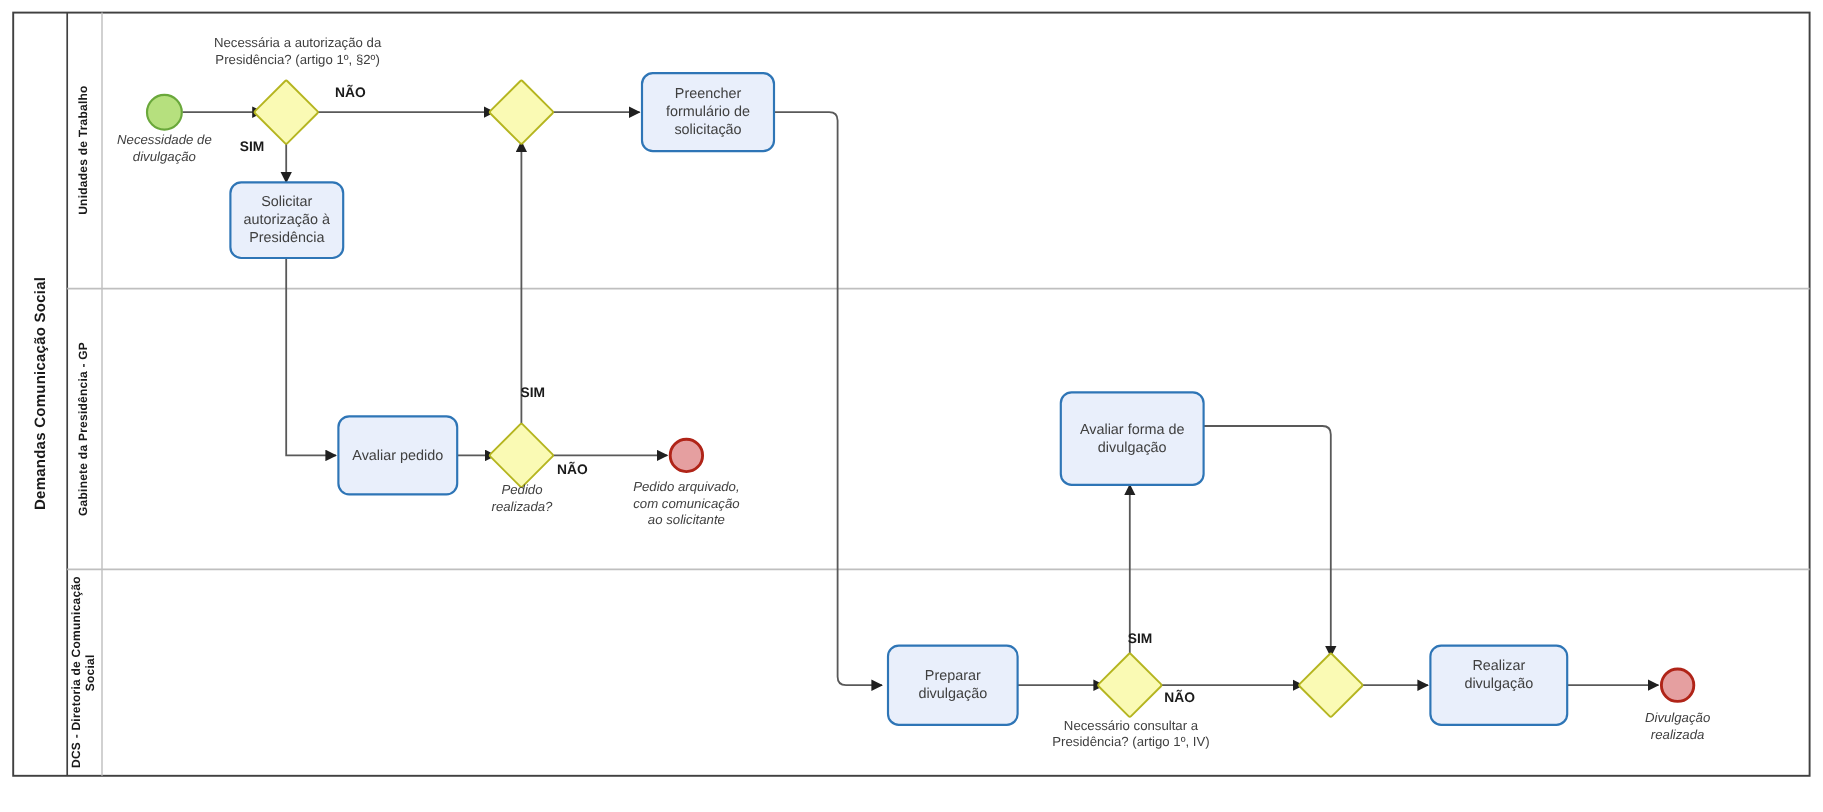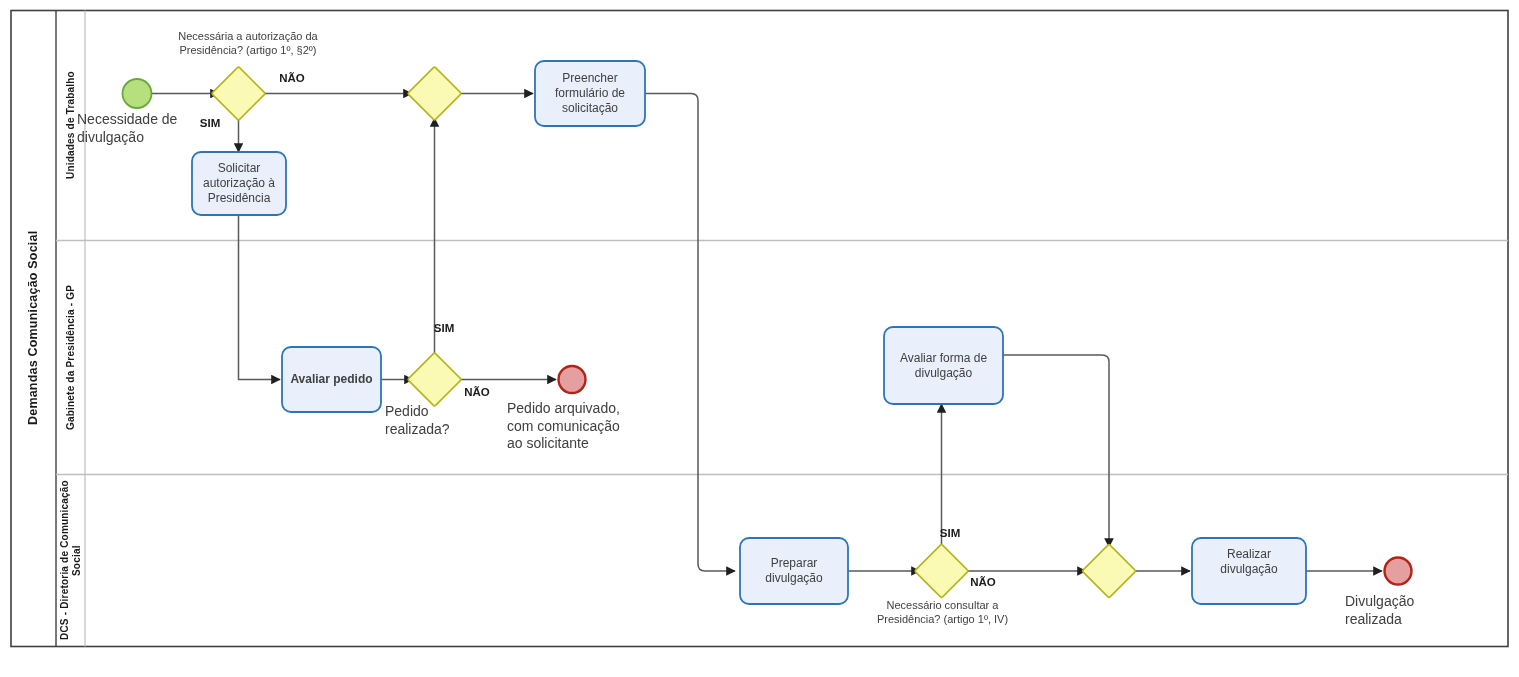--- a/index.html
+++ b/index.html
@@ -38,23 +38,25 @@
   }
   .annot{
     position:absolute;
     font-size:11px;
     color:#404040;
     line-height:1.3;
     text-align:center;
   }
   .ev-label{
     position:absolute;
-    font-size:14px;
+    font-size:11px;
     color:#404040;
     line-height:1.25;
+    text-align:center;
+    font-style:italic;
   }
 </style>
 </head>
 <body>
 
 <div id="stage">
 
   <svg class="diagram" viewBox="0 0 1519 677">
     <defs>
       <marker id="arrow" viewBox="0 0 10 10" refX="9.2" refY="5" markerWidth="6.4" markerHeight="6.4" orient="auto-start-reverse">
@@ -152,21 +154,21 @@
   <div class="flow-label" style="left:447px;top:386px;width:60px;">NÃO</div>
   <div class="flow-label" style="left:920px;top:527px;width:60px;">SIM</div>
   <div class="flow-label" style="left:953px;top:576px;width:60px;">NÃO</div>
 
   <div class="node-label" style="left:535px;top:61px;width:110px;height:65px;white-space:pre-line;">Preencher
 formulário de
 solicitação</div>
   <div class="node-label" style="left:192px;top:152px;width:94px;height:63px;white-space:pre-line;">Solicitar
 autorização à
 Presidência</div>
-  <div class="node-label" style="left:282px;top:347px;width:99px;height:65px;white-space:pre-line;font-weight:bold;">Avaliar pedido</div>
+  <div class="node-label" style="left:282px;top:347px;width:99px;height:65px;white-space:pre-line;">Avaliar pedido</div>
   <div class="node-label" style="left:884px;top:327px;width:119px;height:77px;white-space:pre-line;border-radius:18px;">Avaliar forma de
 divulgação</div>
   <div class="node-label" style="left:740px;top:538px;width:108px;height:66px;white-space:pre-line;border-radius:21px;">Preparar
 divulgação</div>
   <div class="node-label" style="left:1192px;top:538px;width:114px;height:48px;white-space:pre-line;">Realizar
 divulgação</div>
 
   <div class="ev-label" style="left:385px;top:403px;width:100px;white-space:pre-line;">Pedido
 realizada?</div>
   <div class="annot" style="left:855px;top:598px;width:175px;white-space:pre-line;">Necessário consultar a

